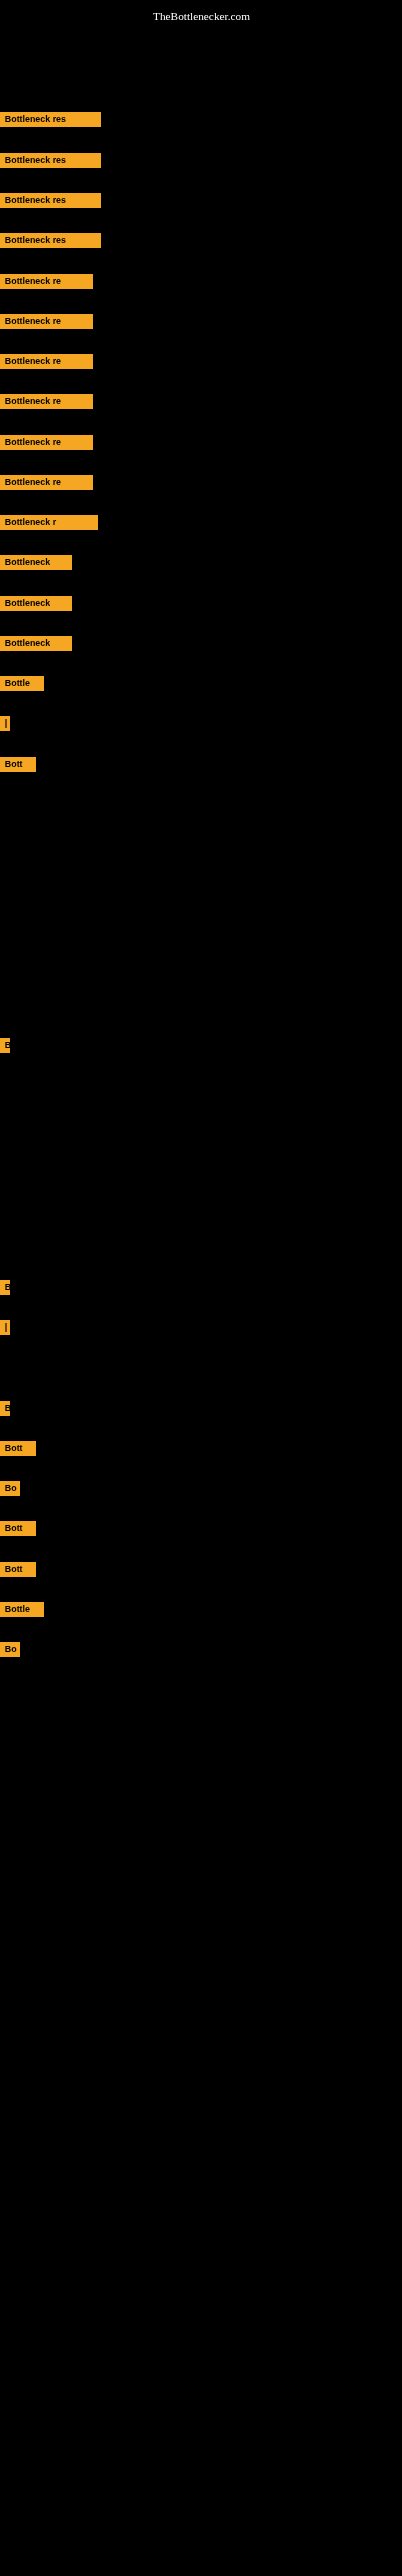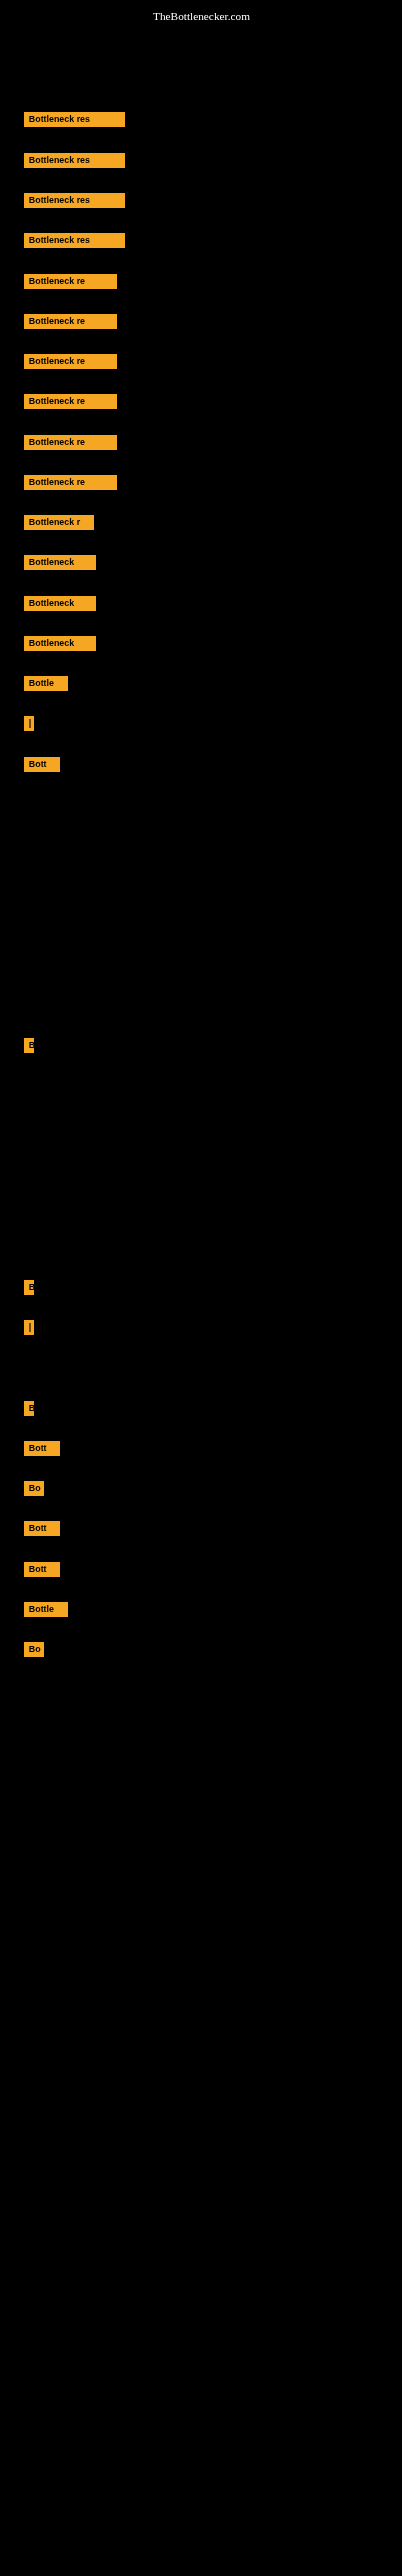--- a/index.html
+++ b/index.html
@@ -32,40 +32,39 @@
       background-color: #f5a623;
       color: #000000;
       font-size: 8.9px;
       font-weight: bold;
       padding: 2.4px 4.8px;
       position: absolute;
       left: 0;
       white-space: nowrap;
       overflow: hidden;
       max-width: 105px;
-      margin-left: 24px;
     }
   </style>
 </head>
 <body>
 
 <div class="site-title">TheBottlenecker.com</div>
 
 <div id="labels-container">
     <div class="bottleneck-label" style="top: 112px; left: 0px; width: 101px;">Bottleneck res</div>
     <div class="bottleneck-label" style="top: 153px; left: 0px; width: 101px;">Bottleneck res</div>
     <div class="bottleneck-label" style="top: 193px; left: 0px; width: 101px;">Bottleneck res</div>
     <div class="bottleneck-label" style="top: 233px; left: 0px; width: 101px;">Bottleneck res</div>
     <div class="bottleneck-label" style="top: 274px; left: 0px; width: 93px;">Bottleneck re</div>
     <div class="bottleneck-label" style="top: 314px; left: 0px; width: 93px;">Bottleneck re</div>
     <div class="bottleneck-label" style="top: 354px; left: 0px; width: 93px;">Bottleneck re</div>
     <div class="bottleneck-label" style="top: 394px; left: 0px; width: 93px;">Bottleneck re</div>
     <div class="bottleneck-label" style="top: 435px; left: 0px; width: 93px;">Bottleneck re</div>
     <div class="bottleneck-label" style="top: 475px; left: 0px; width: 93px;">Bottleneck re</div>
-    <div class="bottleneck-label" style="top: 515px; left: 0px; width: 70px;">Bottleneck r</div>
+    <div class="bottleneck-label" style="top: 515px; left: 0px; width: 98px;">Bottleneck r</div>
     <div class="bottleneck-label" style="top: 555px; left: 0px; width: 72px;">Bottleneck</div>
     <div class="bottleneck-label" style="top: 596px; left: 0px; width: 72px;">Bottleneck</div>
     <div class="bottleneck-label" style="top: 636px; left: 0px; width: 72px;">Bottleneck</div>
     <div class="bottleneck-label" style="top: 676px; left: 0px; width: 44px;">Bottle</div>
     <div class="bottleneck-label" style="top: 716px; left: 0px; width: 6.4px;">|</div>
     <div class="bottleneck-label" style="top: 757px; left: 0px; width: 36px;">Bott</div>
     <div class="bottleneck-label" style="top: 1038px; left: 0px; width: 9.7px;">B</div>
     <div class="bottleneck-label" style="top: 1280px; left: 0px; width: 9.7px;">B</div>
     <div class="bottleneck-label" style="top: 1320px; left: 0px; width: 6.4px;">|</div>
     <div class="bottleneck-label" style="top: 1401px; left: 0px; width: 9.7px;">B</div>

